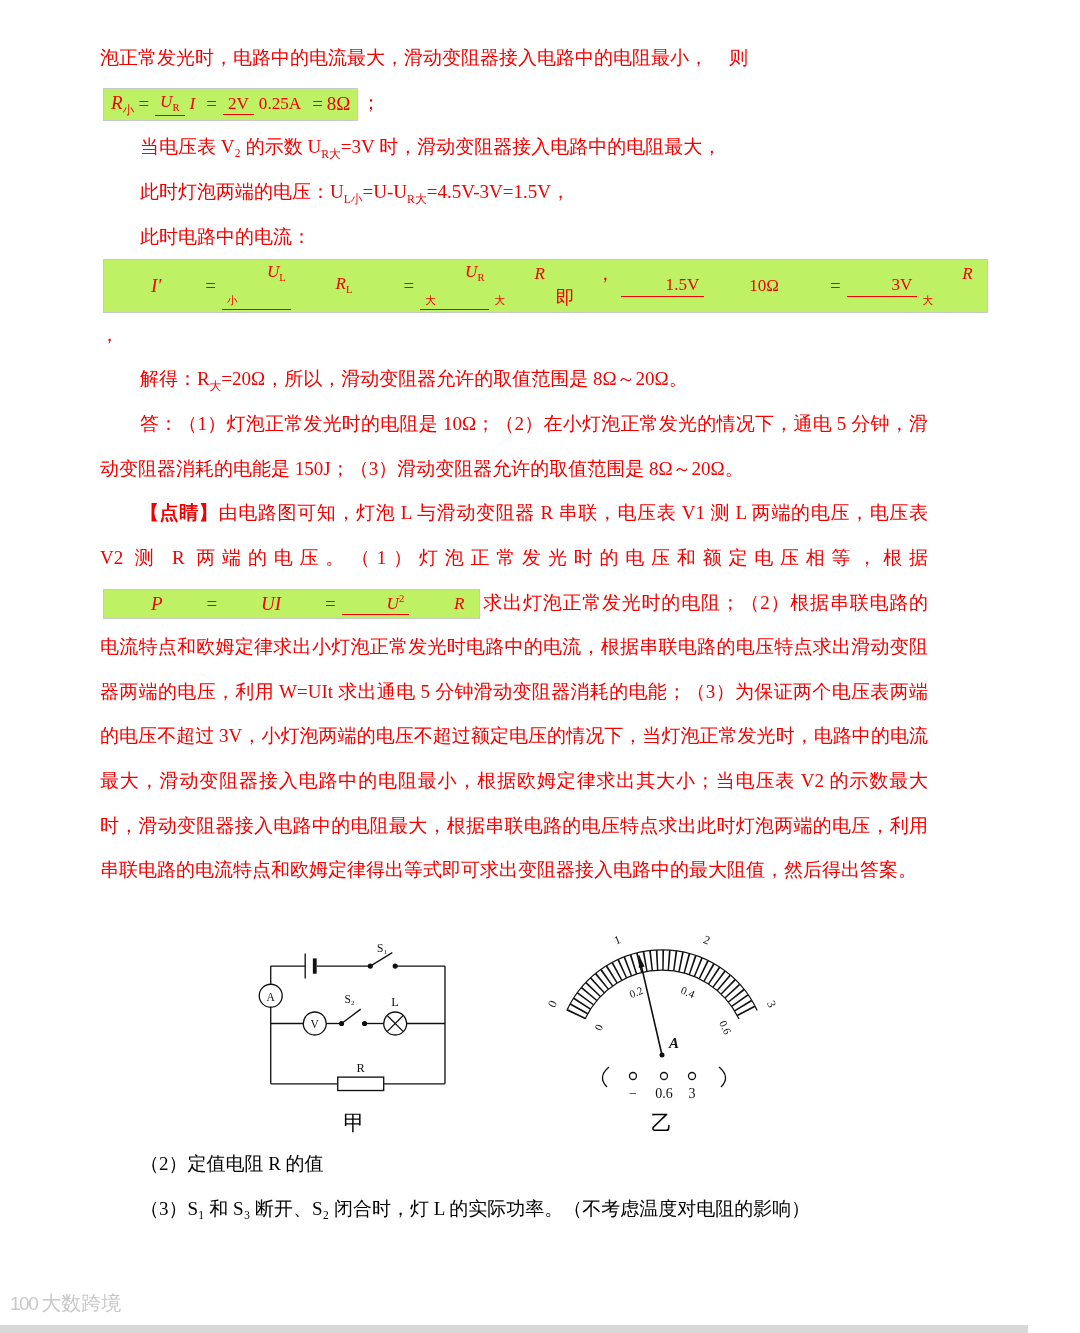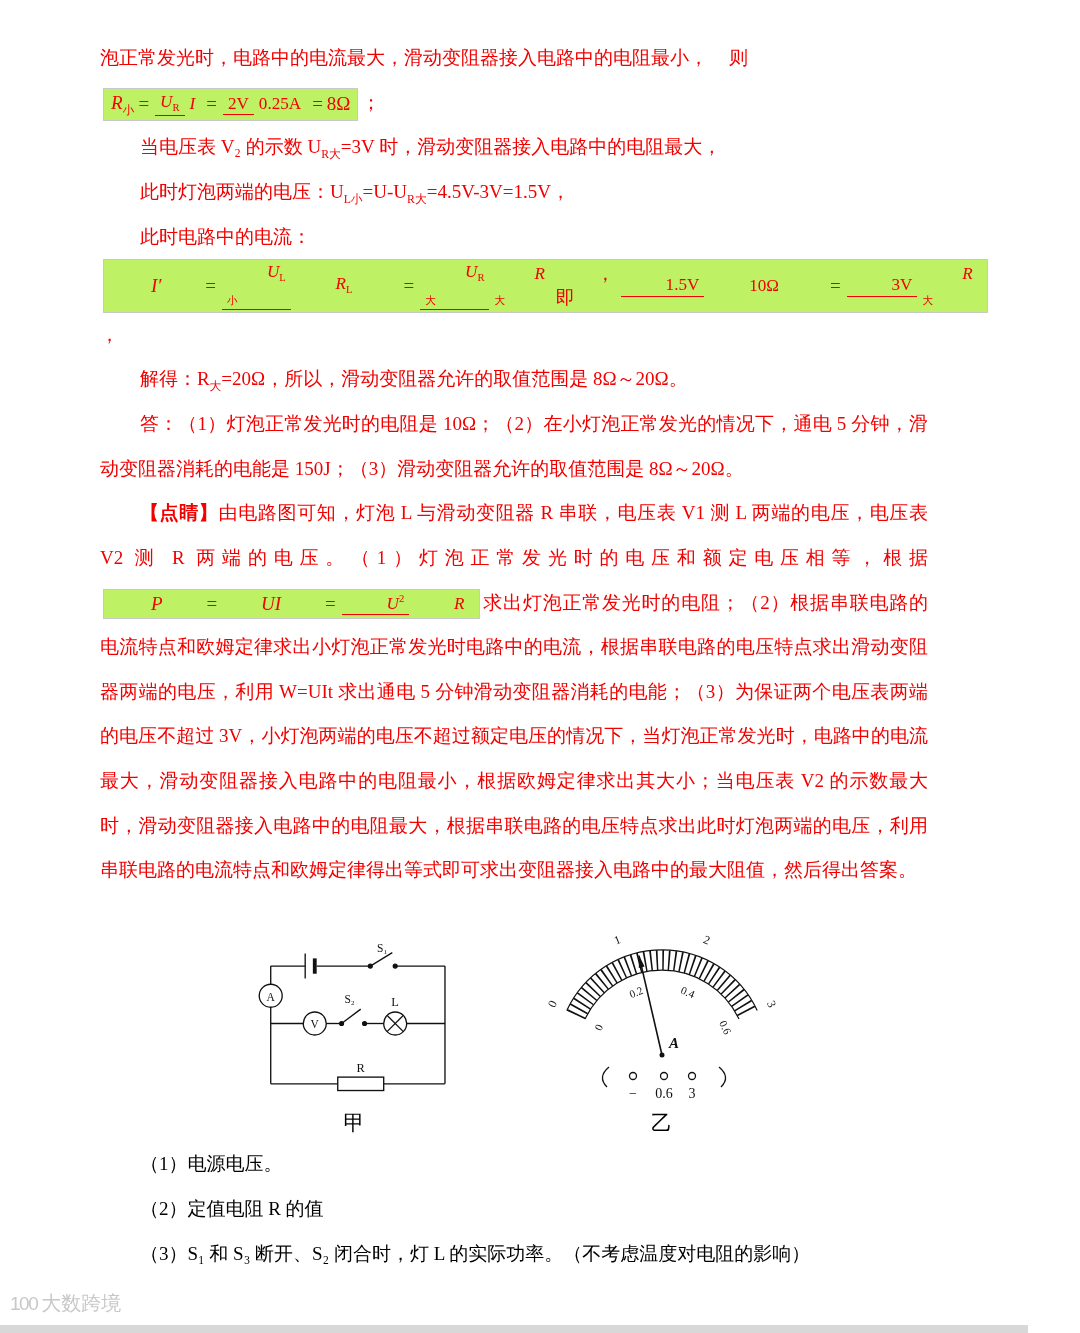--- a/index.html
+++ b/index.html
@@ -200,21 +200,20 @@
           </g>
           <text x="96" y="191" font-size="14" text-anchor="middle">−</text>
           <text x="127" y="191" font-size="14" text-anchor="middle">0.6</text>
           <text x="155" y="191" font-size="14" text-anchor="middle">3</text>
         </svg>
         <div class="fig-caption">乙</div>
       </div>
 
     </div>
 
-    <p class="ind"><span>（1）电源电压。</span></p>
     <p class="ind"><span>（2）定值电阻 R 的值</span></p>
     <p class="ind"><span>（3）S₁ 和 S₃ 断开、S₂ 闭合时，灯 L 的实际功率。（不考虑温度对电阻的影响）</span></p>
 
     <p class="red ind just"></p>
 
   </div>
 
   <div class="watermark">
     <span class="wm-logo">100</span>
     <span>大数跨境</span>

